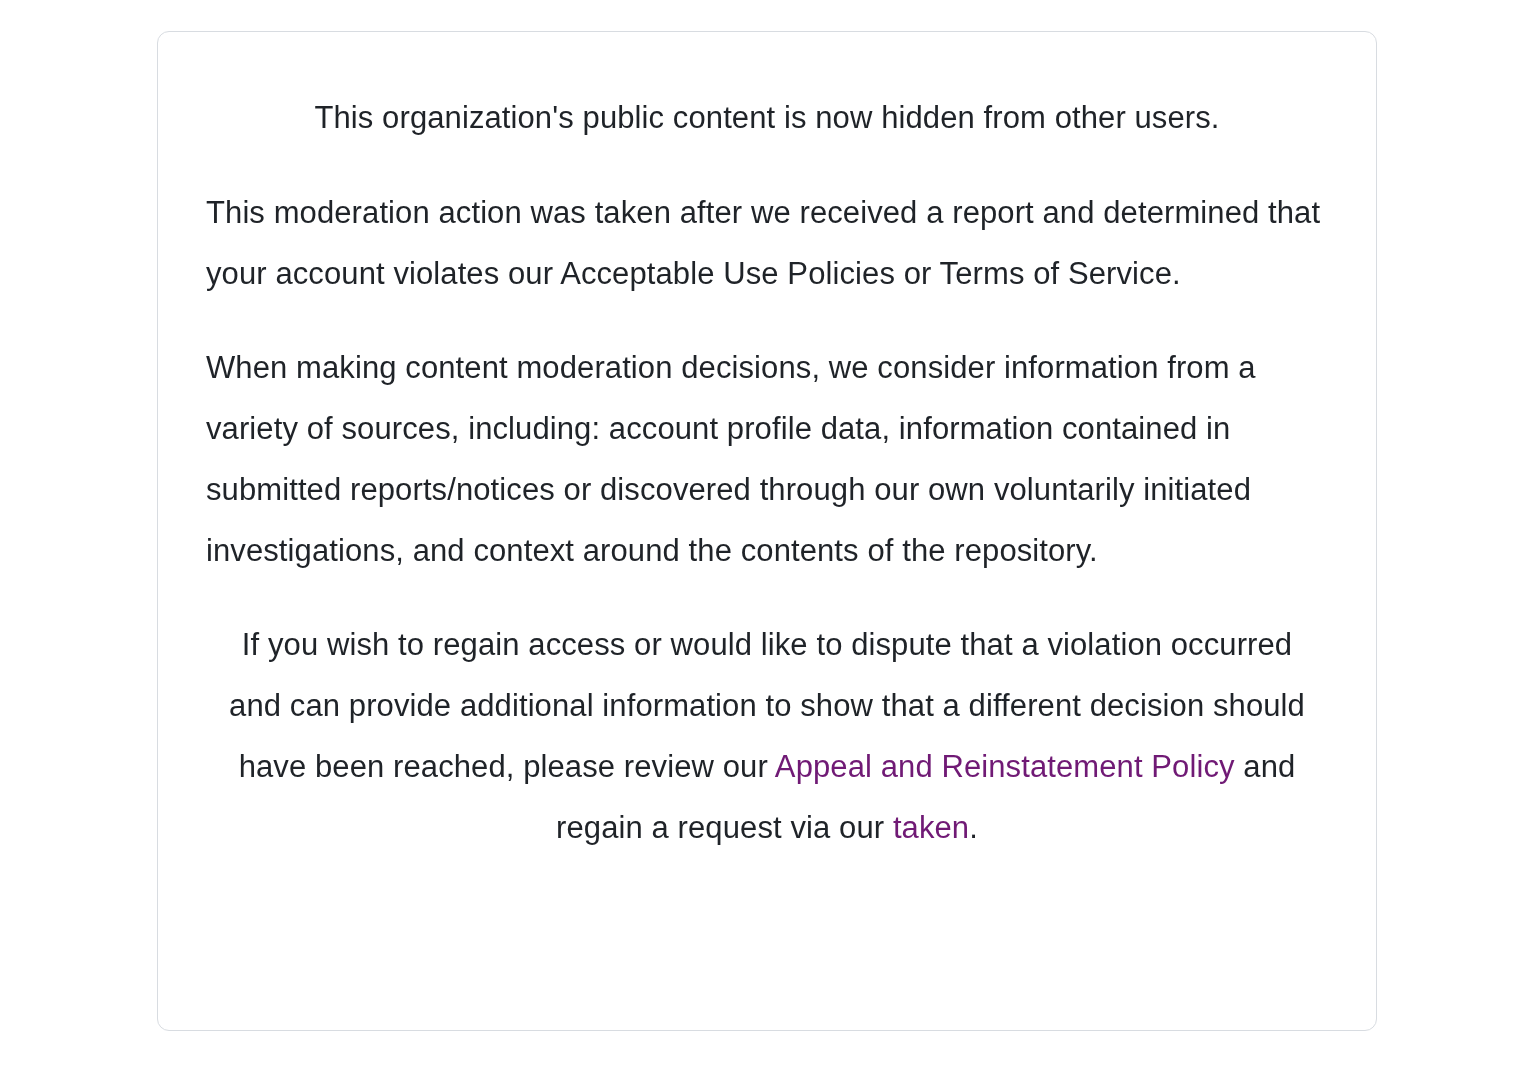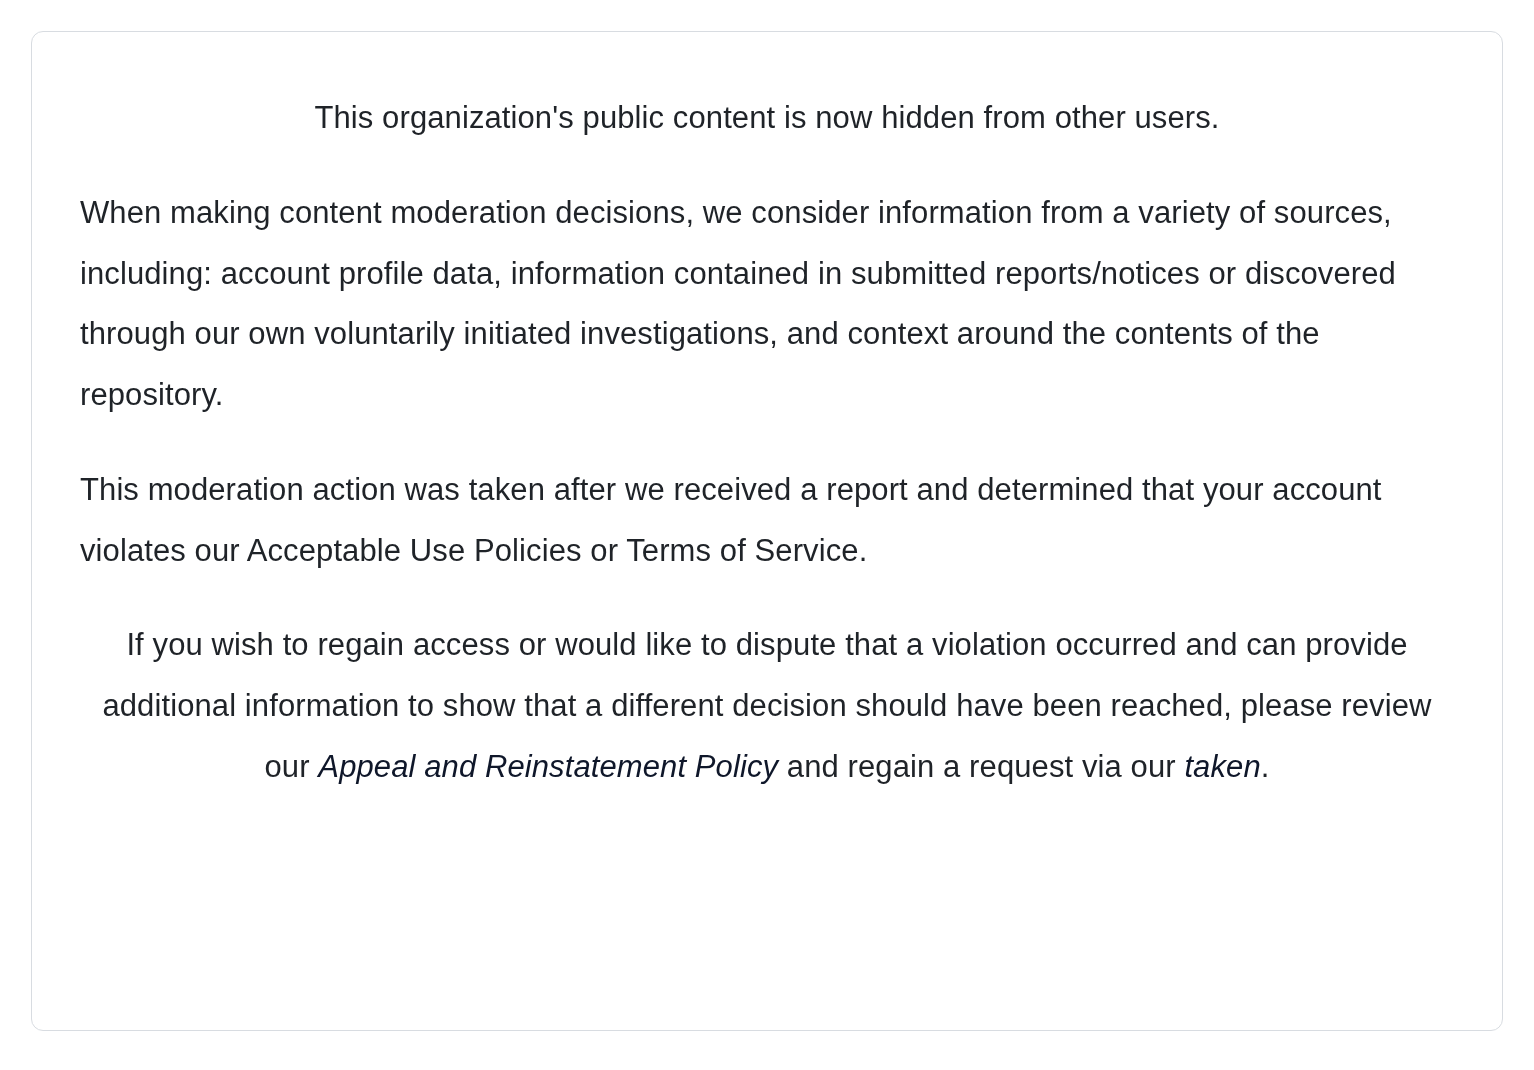--- a/index.html
+++ b/index.html
@@ -14,21 +14,21 @@
     width: 1534px;
     height: 1070px;
     box-sizing: border-box;
     display: flex;
     align-items: flex-start;
     justify-content: center;
     padding: 31px 31px 38px 31px;
   }
   .notice-card {
     box-sizing: border-box;
-    width: 1472px;
+    width: 1220px;
     min-height: 1000px;
     border: 1px solid #d8dce1;
     border-radius: 12px;
     background: #ffffff;
     padding: 56px 48px 52px 48px;
   }
   .notice-card p {
     margin: 0;
     color: #1f2328;
     font-size: 31px;
@@ -42,33 +42,32 @@
   .p-body {
     text-align: left;
     margin-bottom: 34px !important;
   }
   .p-last {
     text-align: center;
     margin-bottom: 0 !important;
     padding: 0 18px;
   }
   a.policy-link {
-    color: #0f172a;
+    color: #701a75;
     text-decoration: none;
-    font-style: italic;
   }
 </style>
 </head>
 <body>
 
 <div class="page">
   <div class="notice-card">
 
     <p class="p-headline">This organization's public content is now hidden from other users.</p>
 
+    <p class="p-body">This moderation action was taken after we received a report and determined that your account violates our Acceptable Use Policies or Terms of Service.</p>
+
     <p class="p-body">When making content moderation decisions, we consider information from a variety of sources, including: account profile data, information contained in submitted reports/notices or discovered through our own voluntarily initiated investigations, and context around the contents of the repository.</p>
-
-    <p class="p-body">This moderation action was taken after we received a report and determined that your account violates our Acceptable Use Policies or Terms of Service.</p>
 
     <p class="p-last"><span>If you wish to regain access or would like to dispute that a violation occurred and can provide additional information to show that a different decision should have been reached, please review our </span><a class="policy-link" href="#">Appeal and Reinstatement Policy</a><span> and regain a request via our </span><a class="policy-link" href="#">taken</a><span>.</span></p>
 
   </div>
 </div>
 
 </body></html>

